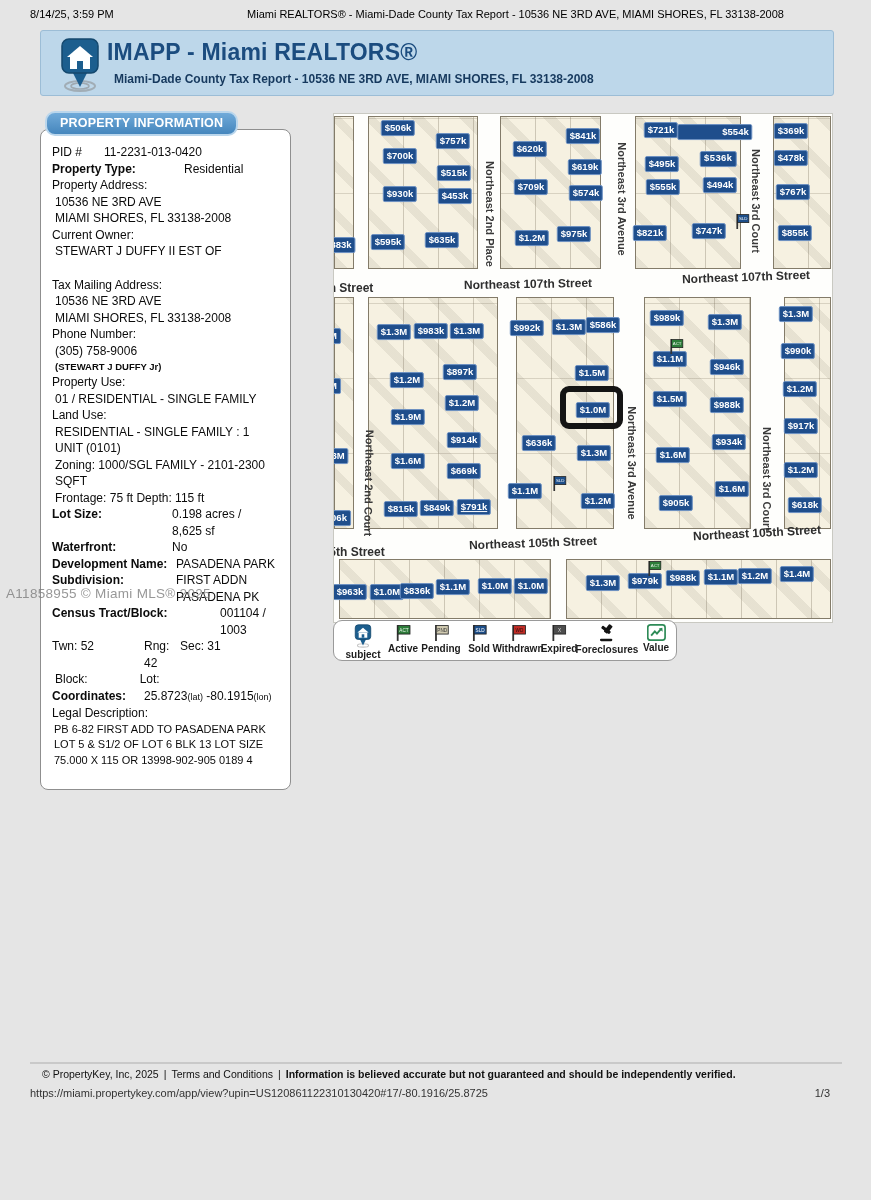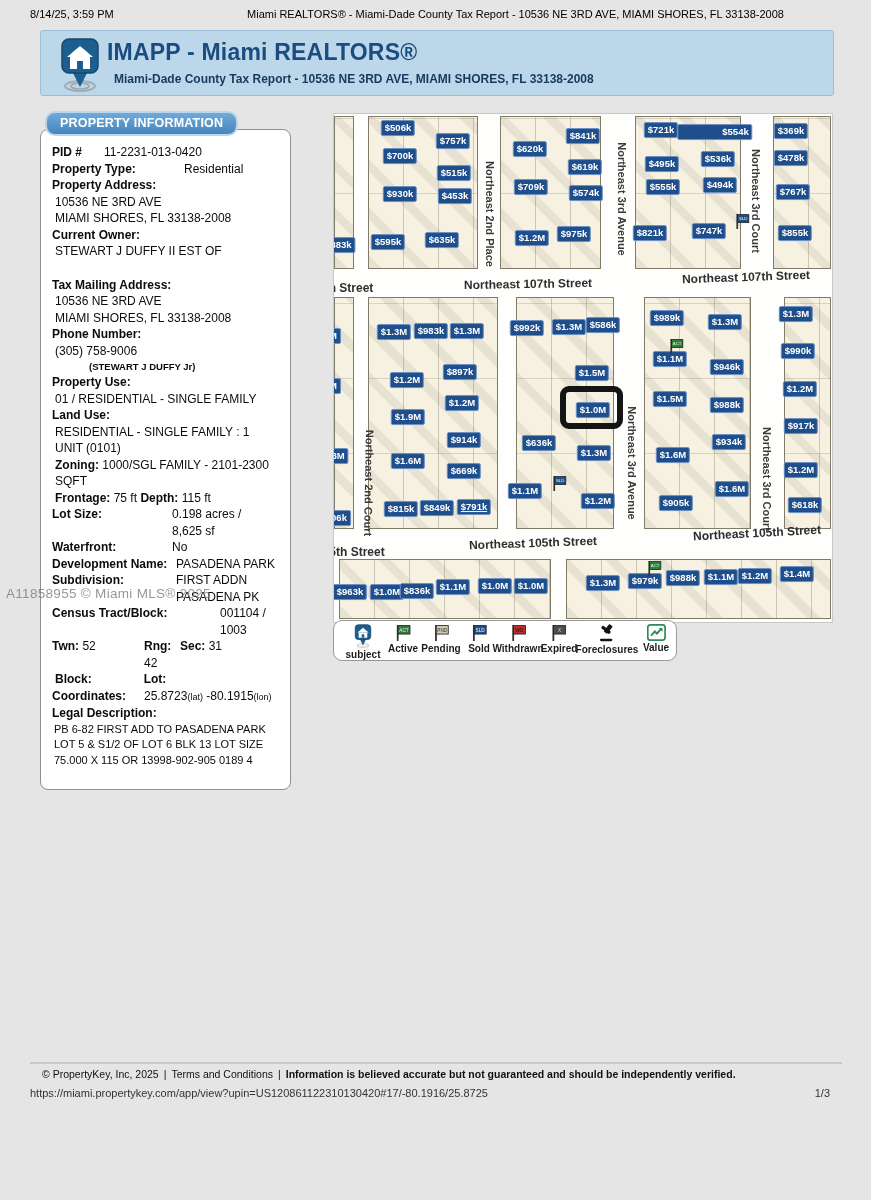--- a/index.html
+++ b/index.html
@@ -14,23 +14,23 @@
   .banner-icon{position:absolute;left:15px;top:6px;width:48px;height:56px;}
   .banner-title{position:absolute;left:66px;top:8px;font-size:23px;font-weight:700;color:#1b4c7f;letter-spacing:.2px;}
   .banner-sub{position:absolute;left:73px;top:41px;font-size:12px;font-weight:700;color:#16395e;}
   
   .pi-pill{position:absolute;left:45px;top:111px;background:linear-gradient(#70aad9,#4586bd);color:#fff;
            font-weight:700;font-size:12.5px;padding:3px 13px 4px;border-radius:10px;border:2px solid #bad6ec;
            letter-spacing:.2px;z-index:3;}
   .panel{position:absolute;left:40px;top:129px;width:251px;height:661px;background:#fff;border:1.5px solid #8f8f8f;
          border-radius:8px;box-sizing:border-box;padding:14px 10px 8px 11px;z-index:1;}
   .r{font-size:12px;line-height:16.5px;color:#0b0b0b;}
-  .r b{font-weight:700;}
+  .r b{font-weight:400;}
   .line{padding-left:3px;}
-  .small{font-size:9.5px;font-weight:700;padding-left:3px;line-height:15px;margin-left:34px;}
+  .small{font-size:9.5px;font-weight:700;padding-left:3px;line-height:15px;}
   .cols{display:flex;}
   .cols .lab{font-weight:700;}
   .cols .val{flex:1;}
   .spacer{height:17px;}
   .legal{font-size:11px;line-height:15.5px;padding-left:2px;}
   .tiny{font-size:9px;}
   .watermark{position:absolute;left:6px;top:586px;font-size:13.5px;color:rgba(125,125,125,.8);
              letter-spacing:.3px;z-index:6;pointer-events:none;white-space:nowrap;}
   
   .map{position:absolute;left:333px;top:113px;width:498px;height:508px;background:#fefefc;
@@ -189,21 +189,21 @@
       <div class="badge" style="left: 198px; top: 124px;">$1.2M</div>
       <div class="badge" style="left: 240px; top: 120px;">$975k</div>
       <div class="badge" style="left: 249px; top: 22px;">$841k</div>
       <div class="badge" style="left: 251px; top: 53px;">$619k</div>
       <div class="badge" style="left: 252px; top: 79px;">$574k</div>
       <div class="badge" style="left: 327px; top: 16px;">$721k</div>
       <div class="badge" style="left: 328px; top: 50px;">$495k</div>
       <div class="badge" style="left: 329px; top: 73px;">$555k</div>
       <div class="badge" style="left: 316px; top: 119px;">$821k</div>
       <div class="badge" style="left: 381px; top: 18px; padding-left: 44px;">$554k</div>
-      <div class="badge" style="left: 384px; top: 45px;">$536k</div>
+      <div class="badge" style="left: 384px; top: 45px; font-family: Liberation Mono, monospace;">$536k</div>
       <div class="badge" style="left: 386px; top: 71px;">$494k</div>
       <div class="badge" style="left: 375px; top: 117px;">$747k</div>
       <div class="badge" style="left: 457px; top: 17px;">$369k</div>
       <div class="badge" style="left: 457px; top: 44px;">$478k</div>
       <div class="badge" style="left: 459px; top: 78px;">$767k</div>
       <div class="badge" style="left: 461px; top: 119px;">$855k</div>
       <div class="badge" style="left: 60px; top: 218px;">$1.3M</div>
       <div class="badge" style="left: 97px; top: 217px;">$983k</div>
       <div class="badge" style="left: 133px; top: 217px;">$1.3M</div>
       <div class="badge" style="left: 193px; top: 214px;">$992k</div>

